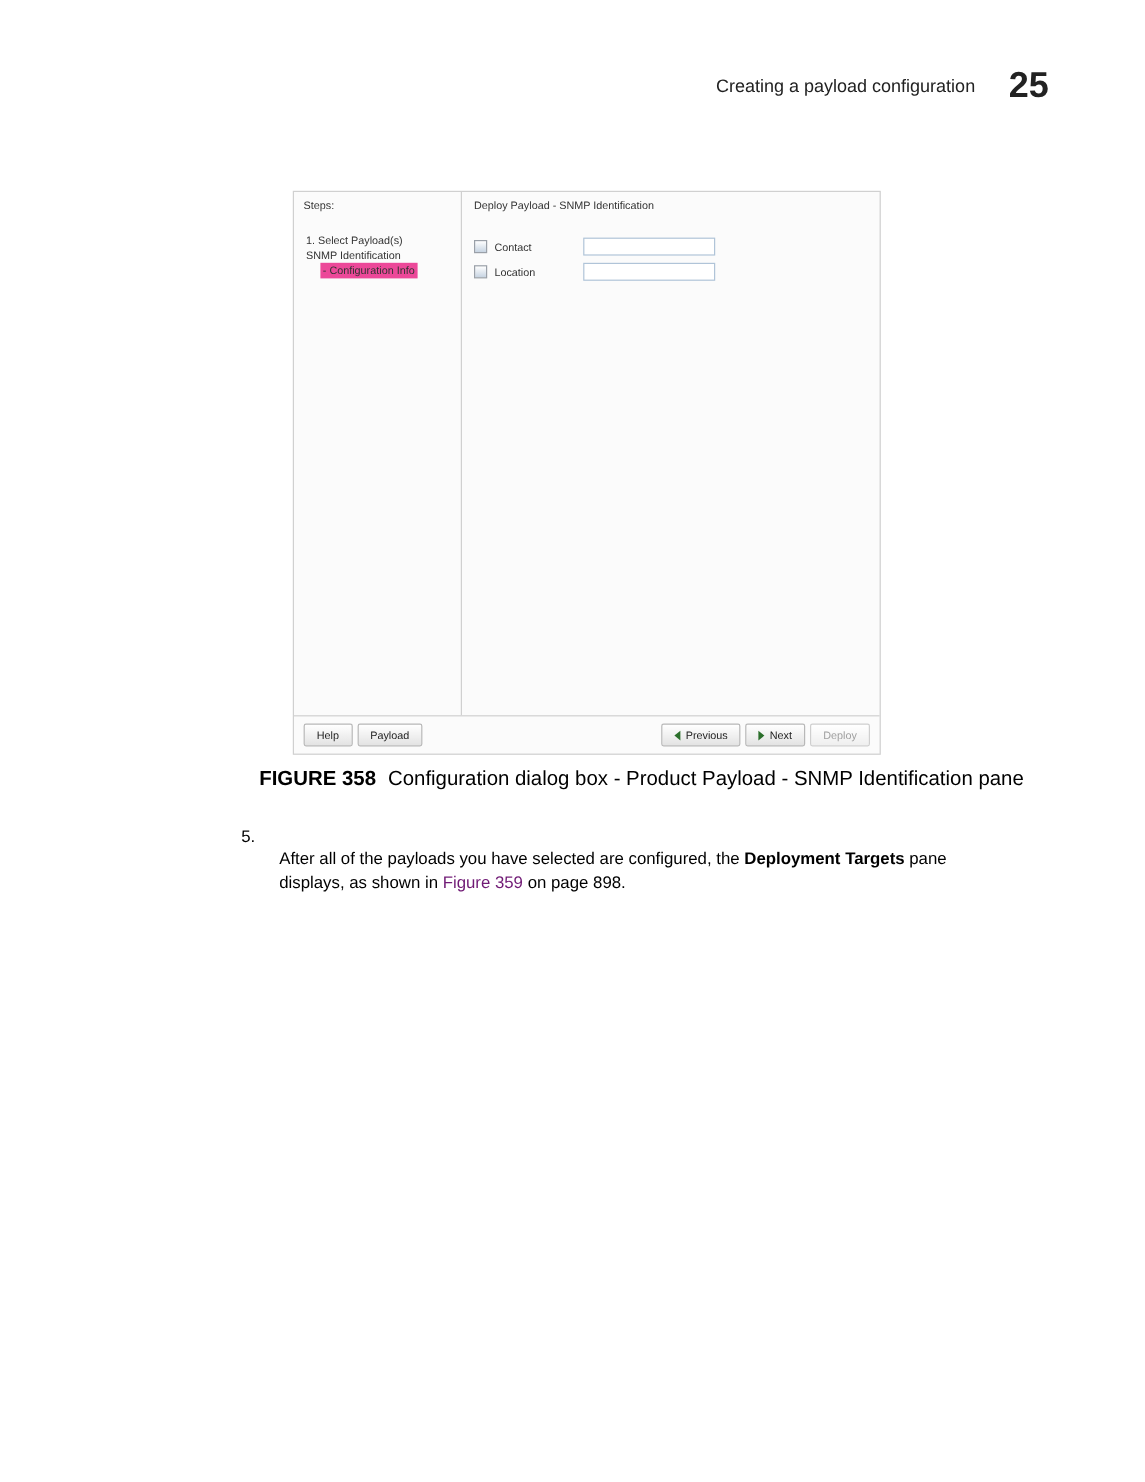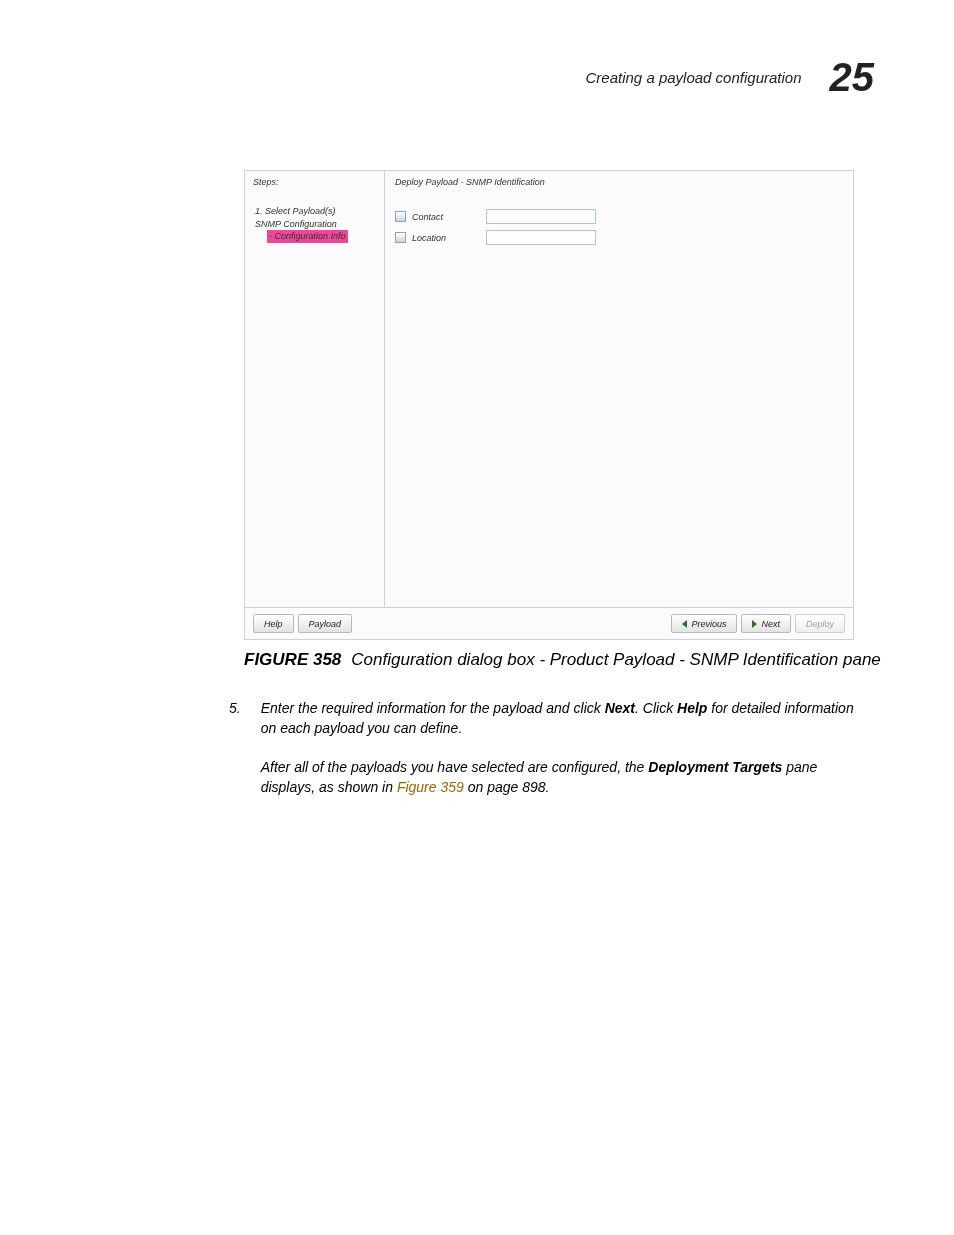--- a/index.html
+++ b/index.html
@@ -7,51 +7,51 @@
     padding: 0;
     background: #fff;
     font-family: Arial, Helvetica, sans-serif;
     color: #000;
   }
   .page {
     width: 954px;
     height: 1235px;
     position: relative;
     box-sizing: border-box;
-    padding: 55px 60px 0 64px;
-    font-style: italic;
+    padding: 55px 60px 0 36px;
   }
   .header-row {
     display: flex;
     justify-content: flex-end;
     align-items: center;
     gap: 28px;
     padding-right: 20px;
   }
   .header-title {
     font-size: 15px;
     color: #222;
   }
   .header-num {
-    font-size: 40px;
+    font-size: 30px;
     font-weight: 700;
     color: #222;
   }
   .figure-wrap {
     margin-top: 70px;
     margin-left: 180px;
   }
   .dialog {
-    width: 610px;
+    width: 490px;
     height: 470px;
     border: 1px solid #d0d0d0;
     display: flex;
     flex-direction: column;
     background: #fbfbfb;
     box-sizing: border-box;
+    margin-left: 28px;
   }
   .dialog-body {
     flex: 1 1 auto;
     display: flex;
     min-height: 0;
   }
   .steps-pane {
     width: 140px;
     border-right: 1px solid #d0d0d0;
     padding: 6px 8px;
@@ -148,41 +148,41 @@
     margin-left: 165px;
     width: 640px;
     font-size: 14px;
     line-height: 1.45;
     color: #000;
   }
   .step-row { display: flex; gap: 20px; }
   .step-num { flex: none; }
   .para2 { margin-top: 18px; }
   .bold { font-weight: 700; }
-  .link { color: #a16207; text-align: right; }
+  .link { color: #701a75; text-align: right; }
 </style>
 </head>
 <body>
 
 <div class="page">
 
   <div class="header-row">
     <span class="header-title">Creating a payload configuration</span>
     <span class="header-num">25</span>
   </div>
 
   <div class="figure-wrap">
     <div class="dialog">
       <div class="dialog-body">
 
         <div class="steps-pane">
           <div class="steps-title">Steps:</div>
           <div class="steps-list">
             <div class="step-indent1">1. Select Payload(s)</div>
-            <div class="step-indent1">SNMP Configuration</div>
+            <div class="step-indent1">SNMP Identification</div>
             <div class="step-indent2"><span class="step-sel">- Configuration Info</span></div>
           </div>
         </div>
 
         <div class="right-pane">
           <div class="pane-title">Deploy Payload - SNMP Identification</div>
 
           <div class="field-row">
             <span class="cb"></span>
             <span class="flabel">Contact</span>
@@ -223,23 +223,20 @@
 
     <div class="caption">
       <span class="fig-label">FIGURE 358</span><span>Configuration dialog box - Product Payload - SNMP Identification pane</span>
     </div>
   </div>
 
   <div class="body-text">
     <div class="step-row">
       <div class="step-num">5.</div>
       <div>
-        <div>
-          <span>Enter the required information for the payload and click </span><span class="bold">Next</span><span>. Click </span><span class="bold">Help</span><span> for detailed information on each payload you can define.</span>
-        </div>
         <div class="para2">
           <span>After all of the payloads you have selected are configured, the </span><span class="bold">Deployment Targets</span><span> pane displays, as shown in </span><span class="link">Figure 359</span><span> on page 898.</span>
         </div>
       </div>
     </div>
   </div>
 
 </div>
 
 </body></html>

